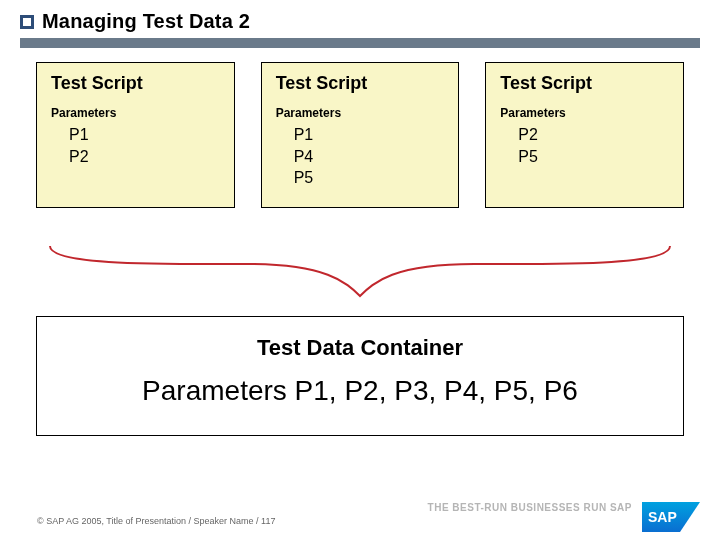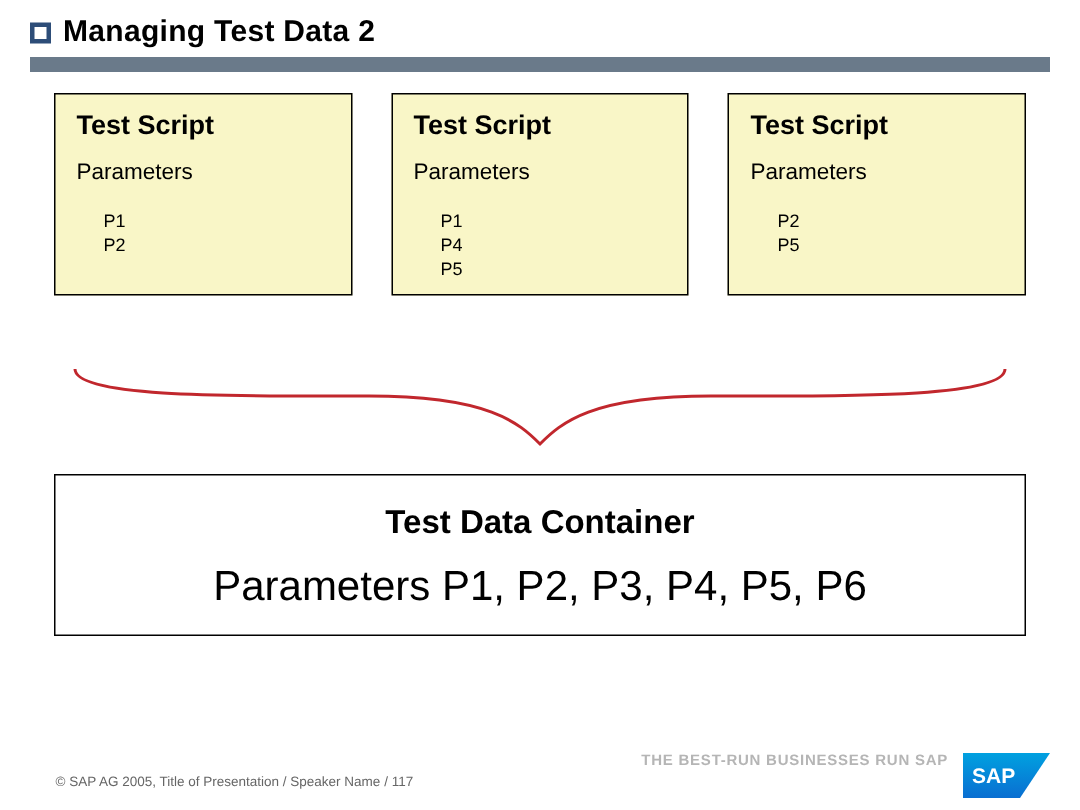--- a/index.html
+++ b/index.html
@@ -3,26 +3,26 @@
 <meta charset="utf-8">
 <style>
   * { box-sizing: border-box; margin: 0; padding: 0; }
   html, body { width: 720px; height: 540px; font-family: Arial, Helvetica, sans-serif; background: #fff; color: #000; }
   .slide { position: relative; width: 720px; height: 540px; }
   .title-bar { position: absolute; left: 20px; top: 10px; display: flex; align-items: center; gap: 8px; }
   .title-square { width: 14px; height: 14px; border: 3px solid #2d4d78; background: #fff; }
   .title-text { font-size: 20px; font-weight: 900; letter-spacing: 0.2px; }
   .divider { position: absolute; left: 20px; right: 20px; top: 38px; height: 10px; background: #6a7a8a; }
   .scripts-row { position: absolute; left: 36px; right: 36px; top: 62px; display: flex; justify-content: space-between; gap: 26px; }
-  .script-card { flex: 1 1 0; border: 1px solid #000; background: #f9f6c7; padding: 10px 14px 8px; }
+  .script-card { flex: 1 1 0; border: 1px solid #000; background: #f9f6c7; padding: 10px 14px 18px; }
   .script-title { font-size: 18px; font-weight: 700; margin-bottom: 12px; }
-  .params-label { font-size: 15px; font-weight: 400; margin-bottom: 16px; }
-  .param-item { font-size: 12px; line-height: 1.35; padding-left: 18px; }
+  .params-label { font-size: 12px; font-weight: 700; margin-bottom: 4px; }
+  .param-item { font-size: 16px; line-height: 1.35; padding-left: 18px; }
   .brace-svg { position: absolute; left: 46px; top: 242px; width: 628px; height: 60px; }
-  .container-box { position: absolute; left: 36px; right: 36px; top: 316px; border: 1px solid #000; background: #fff; padding: 18px 12px 16px; text-align: center; }
+  .container-box { position: absolute; left: 36px; right: 36px; top: 316px; border: 1px solid #000; background: #fff; padding: 18px 12px 28px; text-align: center; }
   .container-title { font-size: 22px; font-weight: 700; margin-bottom: 14px; }
   .container-params { font-size: 28px; font-weight: 400; }
   .footer-left { position: absolute; left: 20px; bottom: 14px; font-size: 9px; color: #666; display: flex; align-items: center; gap: 4px; padding-left: 17px; }
   .footer-right { position: absolute; right: 20px; bottom: 8px; display: flex; gap: 10px; }
   .tagline { font-size: 10px; font-weight: 700; letter-spacing: 0.5px; color: #b5b5b5; }
   .sap-logo { width: 58px; height: 30px; }
 </style>
 </head>
 <body>
 

